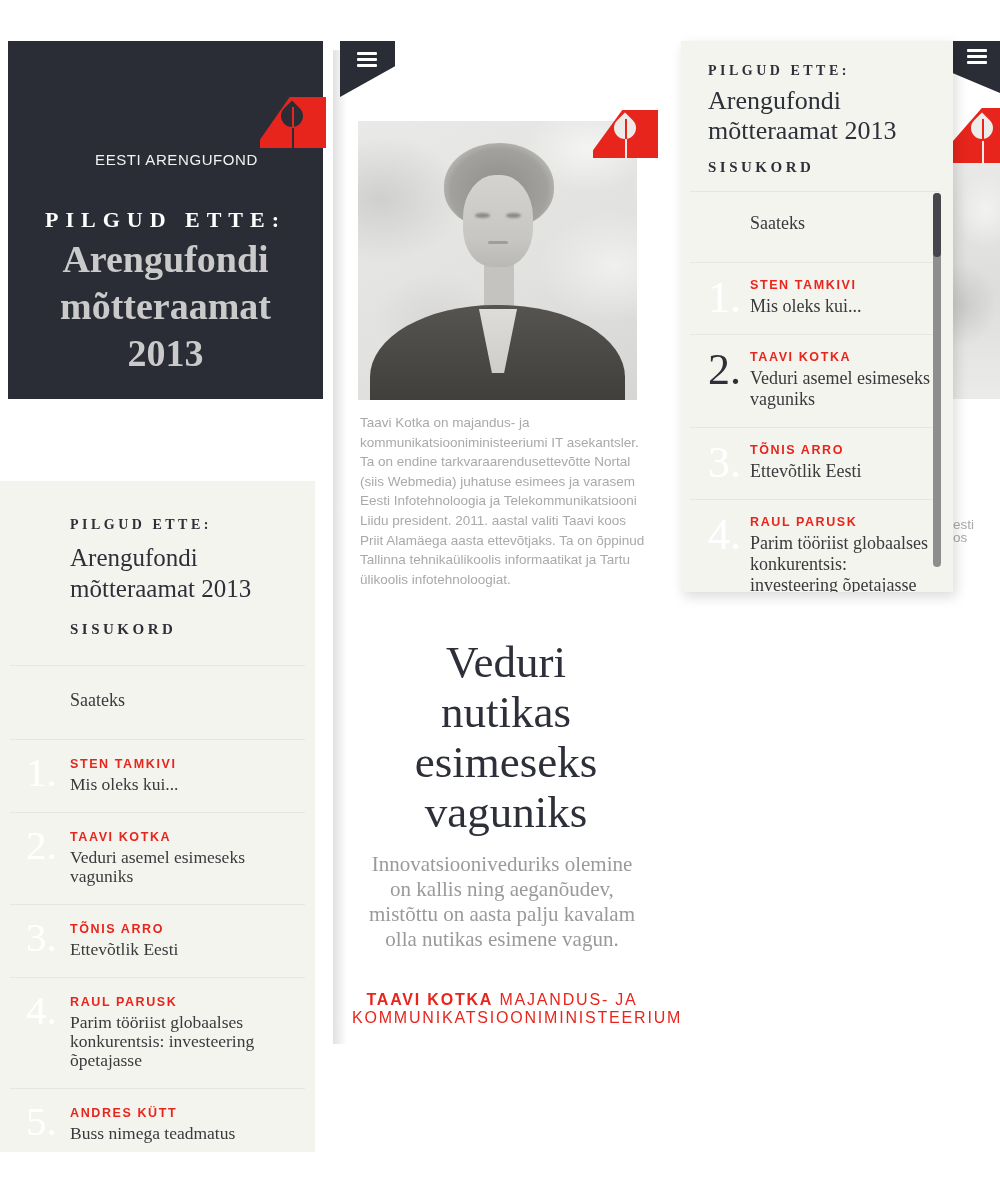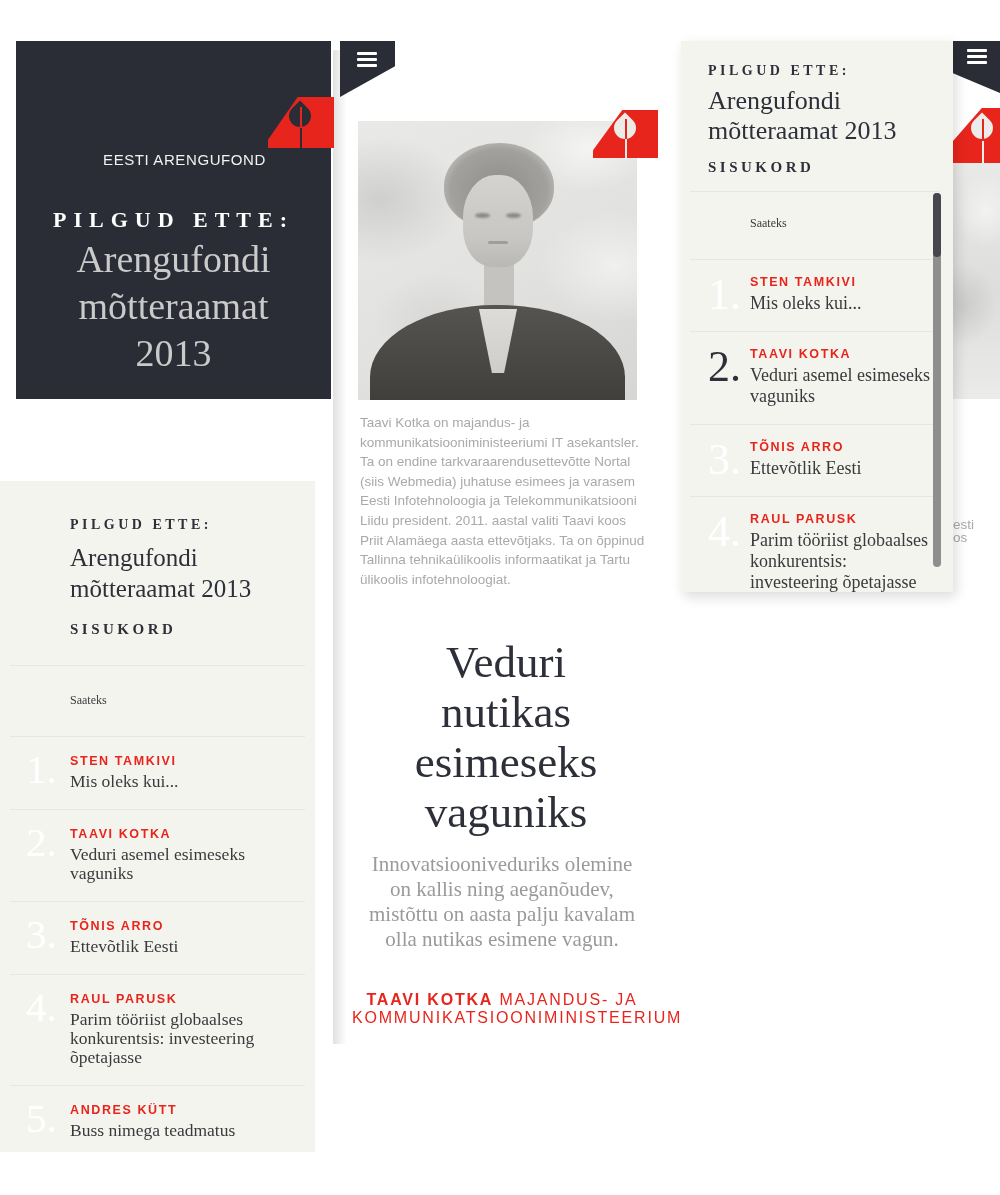--- a/index.html
+++ b/index.html
@@ -25,44 +25,44 @@
   .logo{position:absolute;}
   .logo .logo-shape{position:absolute;inset:0;background:var(--red);
     clip-path:polygon(0 84%,45% 0,100% 0,100% 100%,0 100%);}
   .logo .leaf{position:absolute;width:22px;height:22px;border-radius:0 50% 50% 50%;
     transform:rotate(45deg);}
   .logo .leaf-split{position:absolute;width:2px;background:var(--red);}
   .logo .stem{position:absolute;width:2px;}
 
   
   .panel-left{position:absolute;left:0;top:41px;width:315px;height:1111px;}
-  .cover{position:absolute;left:16px;top:0;width:315px;height:358px;background:var(--dark);}
+  .cover{position:absolute;left:8px;top:0;width:315px;height:358px;background:var(--dark);}
   .brand{position:absolute;top:110px;right:65px;color:#f2f2f2;font-size:15px;letter-spacing:.6px;}
   .cover-logo{left:252px;top:56px;width:66px;height:51px;}
   .cover-logo .leaf{left:21px;top:8px;background:var(--dark);}
   .cover-logo .leaf-split{left:32px;top:10px;height:23px;}
   .cover-logo .stem{left:32px;top:31px;height:20px;background:var(--dark);}
   .cover-kicker{position:absolute;top:166px;left:0;right:0;text-align:center;
     color:#fff;font-weight:bold;font-size:22px;letter-spacing:7px;}
   .cover-title{position:absolute;top:195px;left:0;right:0;text-align:center;
-    color:#c9cac9;font-size:38px;line-height:47px;font-weight:normal;}
+    color:#c9cac9;font-size:38px;line-height:47px;font-weight:bold;}
 
   .toc{position:absolute;left:0;top:440px;right:0;bottom:0;background:var(--light);overflow:hidden;}
   .toc-head{padding:36px 0 0 70px;}
   .kicker-sm{font-weight:bold;font-size:14px;letter-spacing:3.5px;color:var(--ink);}
   .toc-title{font-size:25px;line-height:31px;color:var(--ink);margin-top:9px;max-width:245px;font-weight:normal;}
   .contents-label{font-weight:bold;font-size:15px;letter-spacing:3.5px;color:var(--ink);margin-top:17px;}
   .toc-list{margin:27px 10px 0 10px;border-bottom:1px solid var(--divider);}
   .row{position:relative;border-top:1px solid var(--divider);padding:17px 5px 18px 60px;cursor:pointer;}
   .row-saateks{padding:24px 5px 28px 60px;}
   .row-num{position:absolute;left:16px;top:12px;font-size:41px;line-height:1;color:#fff;}
   .row-author{font-family:"Liberation Sans","DejaVu Sans",sans-serif;font-weight:bold;
     font-size:12.5px;letter-spacing:1.6px;color:var(--red);}
   .row-title{font-size:17.5px;line-height:19px;color:var(--toc-ink);margin-top:4px;max-width:238px;}
-  .saateks-label{font-size:12px;color:var(--toc-ink);}
+  .saateks-label{font-size:18px;color:var(--toc-ink);}
 
   
   .panel-middle{position:absolute;left:333px;top:0;width:348px;height:1074px;background:#fff;}
   .panel-middle::before{content:"";position:absolute;left:0;top:50px;bottom:30px;width:14px;
     background:linear-gradient(to right,rgba(70,70,70,.16),rgba(70,70,70,0));}
   .tab-mid{left:7px;top:41px;width:55px;height:56px;
     clip-path:polygon(0 0,100% 0,100% 45%,0 100%);}
   .tab-mid .bars{left:17px;top:11px;}
   .photo{position:absolute;left:25px;top:121px;width:279px;height:279px;overflow:hidden;
     background:

